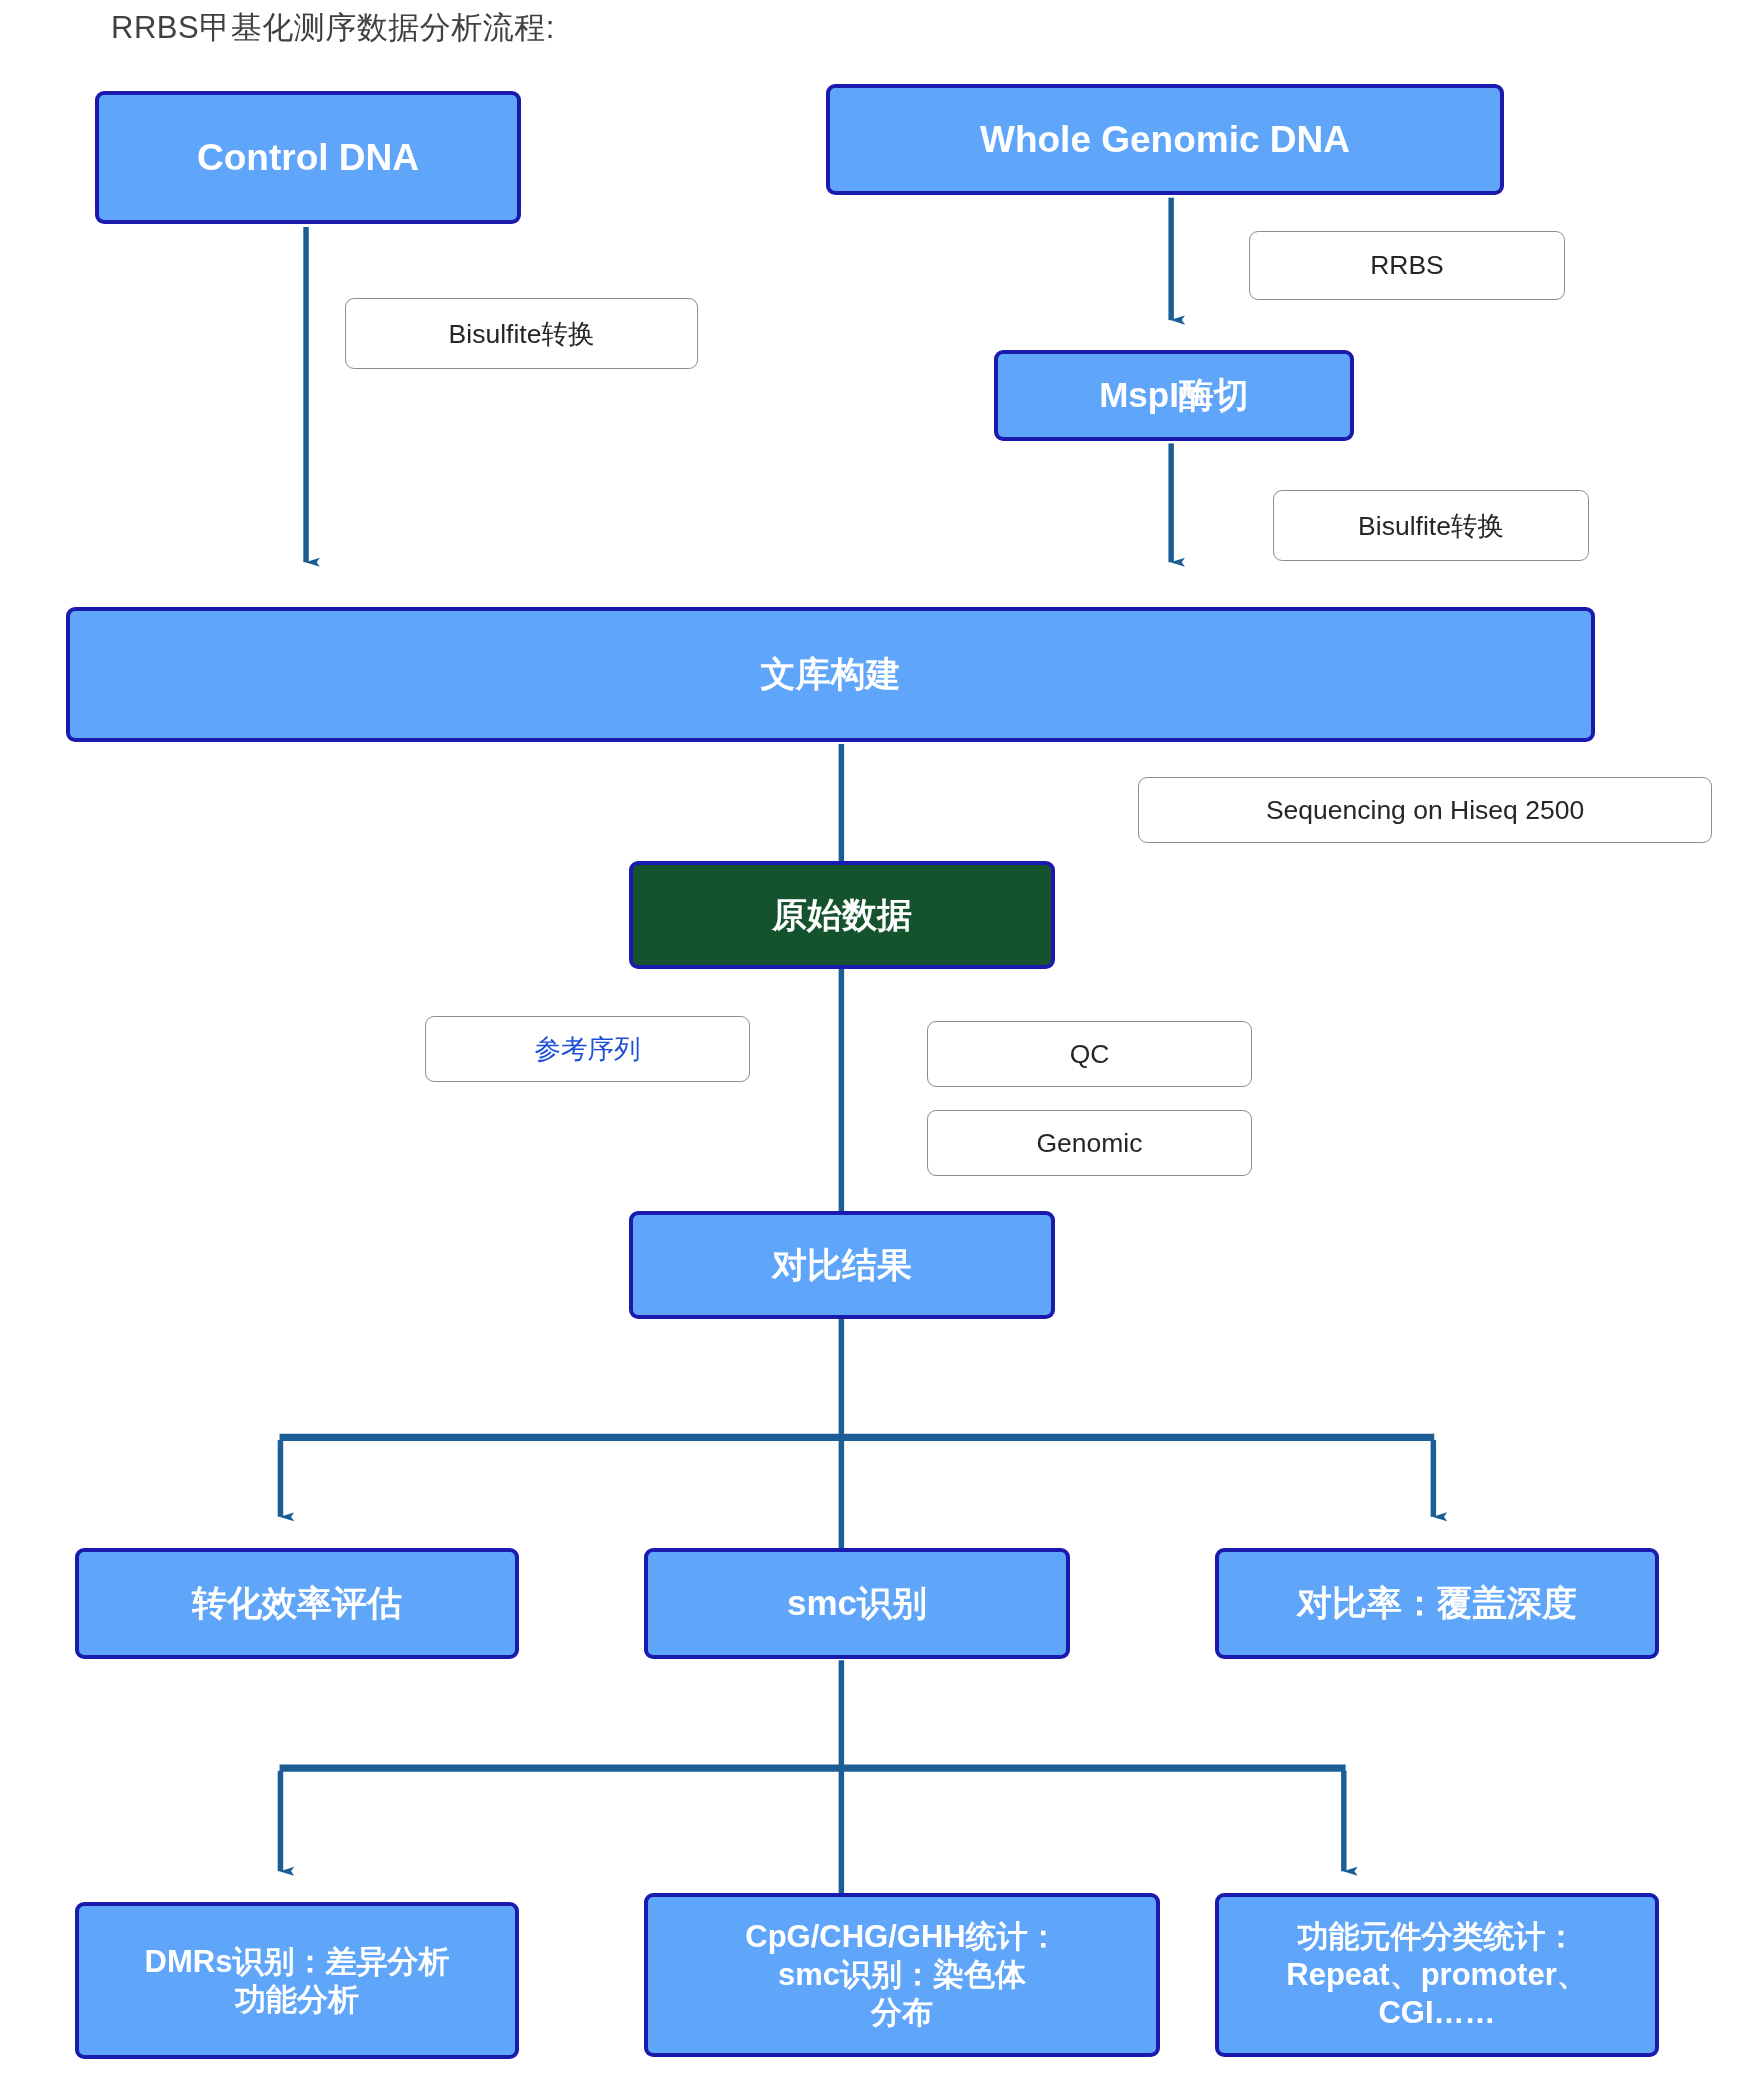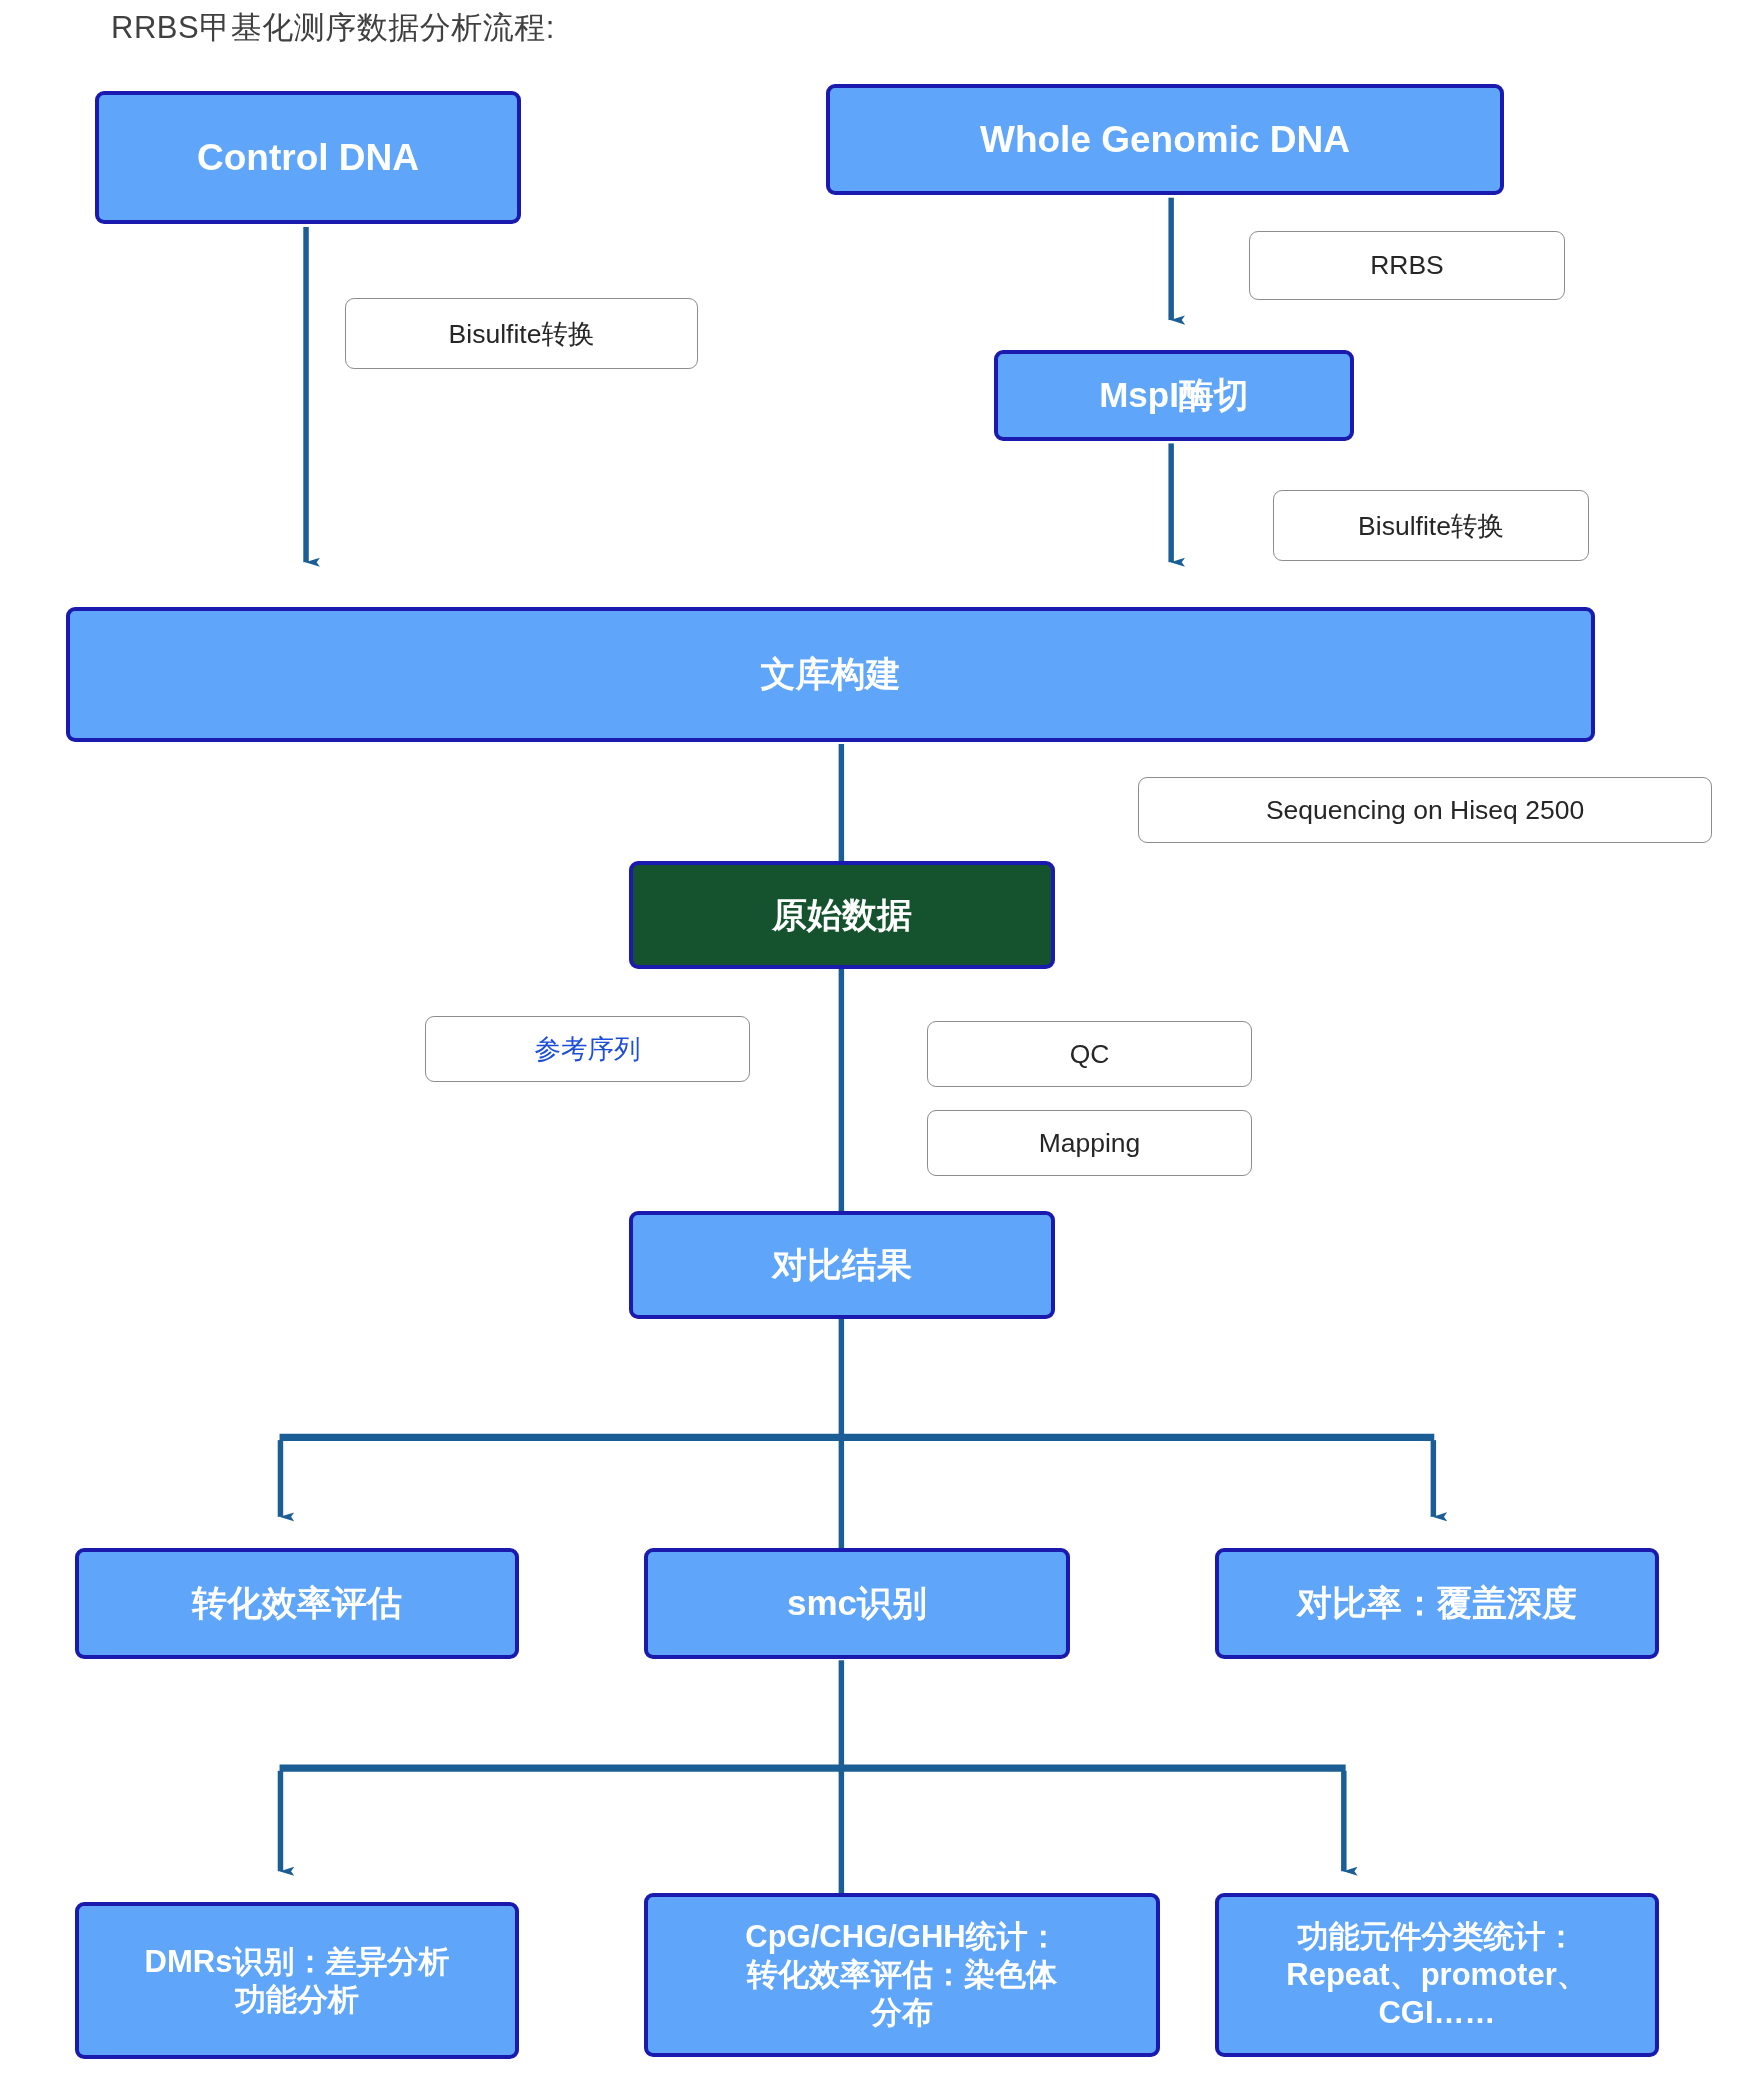--- a/index.html
+++ b/index.html
@@ -136,21 +136,21 @@
 
   <div class="node multi" style="left: 75px; top: 1902px; width: 444px; height: 157px; font-size: 31px; background: rgb(95, 165, 249); border-color: rgb(26, 26, 174); color: rgb(255, 255, 255);">
     <div>
       <span class="node-text">DMRs识别：差异分析</span>
       <span class="node-text">功能分析</span>
     </div>
   </div>
   <div class="node multi" style="left: 644px; top: 1893px; width: 516px; height: 164px; font-size: 31px; background: rgb(95, 165, 249); border-color: rgb(26, 26, 174); color: rgb(255, 255, 255);">
     <div>
       <span class="node-text">CpG/CHG/GHH统计：</span>
-      <span class="node-text">转化效率评估：染色体</span>
+      <span class="node-text">smc识别：染色体</span>
       <span class="node-text">分布</span>
     </div>
   </div>
   <div class="node multi" style="left: 1215px; top: 1893px; width: 444px; height: 164px; font-size: 31px; background: rgb(95, 165, 249); border-color: rgb(26, 26, 174); color: rgb(255, 255, 255);">
     <div>
       <span class="node-text">功能元件分类统计：</span>
       <span class="node-text">Repeat、promoter、</span>
       <span class="node-text">CGI……</span>
     </div>
   </div>
@@ -167,17 +167,17 @@
   <div class="label-box" style="left: 1138px; top: 777px; width: 574px; height: 66px; border-color: rgb(140, 140, 140); color: rgb(38, 38, 38);">
     <span>Sequencing on Hiseq 2500</span>
   </div>
   <div class="label-box" style="left: 425px; top: 1016px; width: 325px; height: 66px; border-color: rgb(140, 140, 140); color: #1d4ed8;">
     <span>参考序列</span>
   </div>
   <div class="label-box" style="left: 927px; top: 1021px; width: 325px; height: 66px; border-color: rgb(140, 140, 140); color: rgb(38, 38, 38);">
     <span>QC</span>
   </div>
   <div class="label-box" style="left: 927px; top: 1110px; width: 325px; height: 66px; border-color: rgb(140, 140, 140); color: rgb(38, 38, 38);">
-    <span>Mapping</span>
+    <span>Genomic</span>
   </div>
 
 </div>
 
 
 </body></html>

